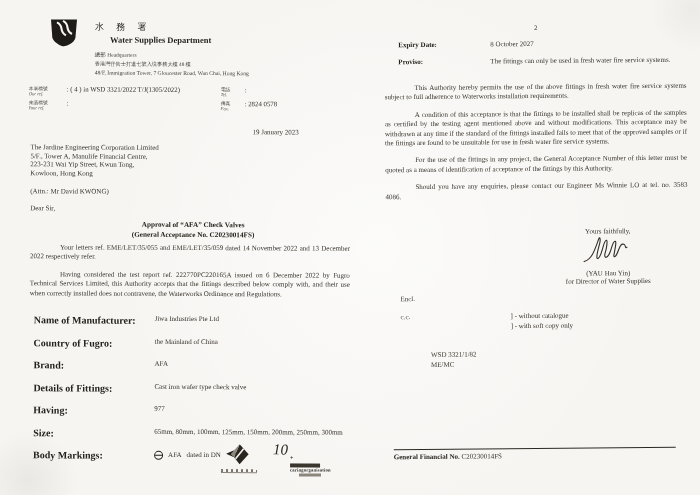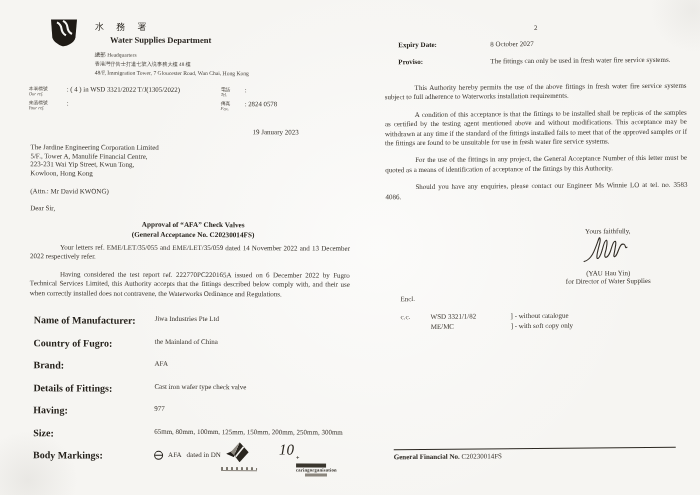--- a/index.html
+++ b/index.html
@@ -34,42 +34,42 @@
   .subject{width:100%;text-align:center;font-weight:bold;font-size:7.2px;line-height:10px;color:#26221c;}
   .paras{width:320px;}
   .paras p{font-size:7px;line-height:9.4px;text-align:justify;text-indent:30px;margin:0 0 8px 0;}
   .ftable{width:324px;}
   .frow{display:flex;margin-bottom:11.5px;}
   .frow .flbl{width:121px;font-weight:bold;font-size:10px;color:#26221c;flex:none;}
   .frow .fval{font-size:7px;line-height:9.4px;flex:1;}
   .bm-val{display:flex;align-items:center;gap:5px;}
   .valve-circle{width:7px;height:7px;border:1.5px solid #221e19;border-radius:50%;position:relative;display:inline-block;flex:none;}
   .valve-circle::after{content:'';position:absolute;left:0;right:0;top:50%;height:1.5px;margin-top:-.75px;background:#221e19;}
-  .certs{display:flex;align-items:flex-start;gap:22px;}
+  .certs{display:flex;align-items:center;gap:16px;}
   .cert-left{text-align:center;}
   .cert-marks{margin-top:1px;height:3px;width:36px;background:repeating-linear-gradient(90deg,#7a756d 0 2px,transparent 2px 5px);border-bottom:.5px solid #8a857d;}
   .caring{display:flex;align-items:flex-start;gap:2px;}
   .caring-num{font-size:15px;font-style:italic;line-height:14px;color:#2a261f;}
   .caring-col{padding-top:3px;}
   .caring-plus{font-size:6px;font-weight:bold;color:#2a261f;}
   .caring-bar{width:30px;height:4px;background:#3a362e;filter:blur(.4px);}
   .caring-txt{font-size:4.6px;font-weight:bold;color:#211d17;letter-spacing:.2px;}
   .caring-sub{width:22px;height:2.5px;background:#8b867e;margin:1px auto 0 auto;}
   
   .pnum{font-size:7px;}
   .p2row{display:flex;margin-bottom:8px;}
   .p2row .flbl{width:92px;font-weight:bold;font-size:7px;color:#26221c;flex:none;}
   .p2row .fval{font-size:7px;line-height:9.4px;width:208px;}
   .closing{text-align:center;width:140px;}
   .closing .cl-line{font-size:7px;}
   .closing .cl-name{font-size:7px;margin-top:2px;}
   .closing .cl-title{font-size:7px;}
   .cc-grid{display:flex;font-size:7px;line-height:9.6px;}
   .cc-lbl{width:30px;flex:none;}
-  .cc-refs{width:80px;flex:none;}
+  .cc-refs{width:80px;flex:none;margin-top:38px;}
   .cc-notes{flex:1;}
   .p2footer{border-top:1.4px solid #2c2822;padding-top:2.5px;font-size:7px;}
   .p2footer .gafl{font-weight:bold;color:#26221c;}
 </style>
 </head>
 <body>
 
 <div id="canvas">
 
   <div class="page" id="page1">

